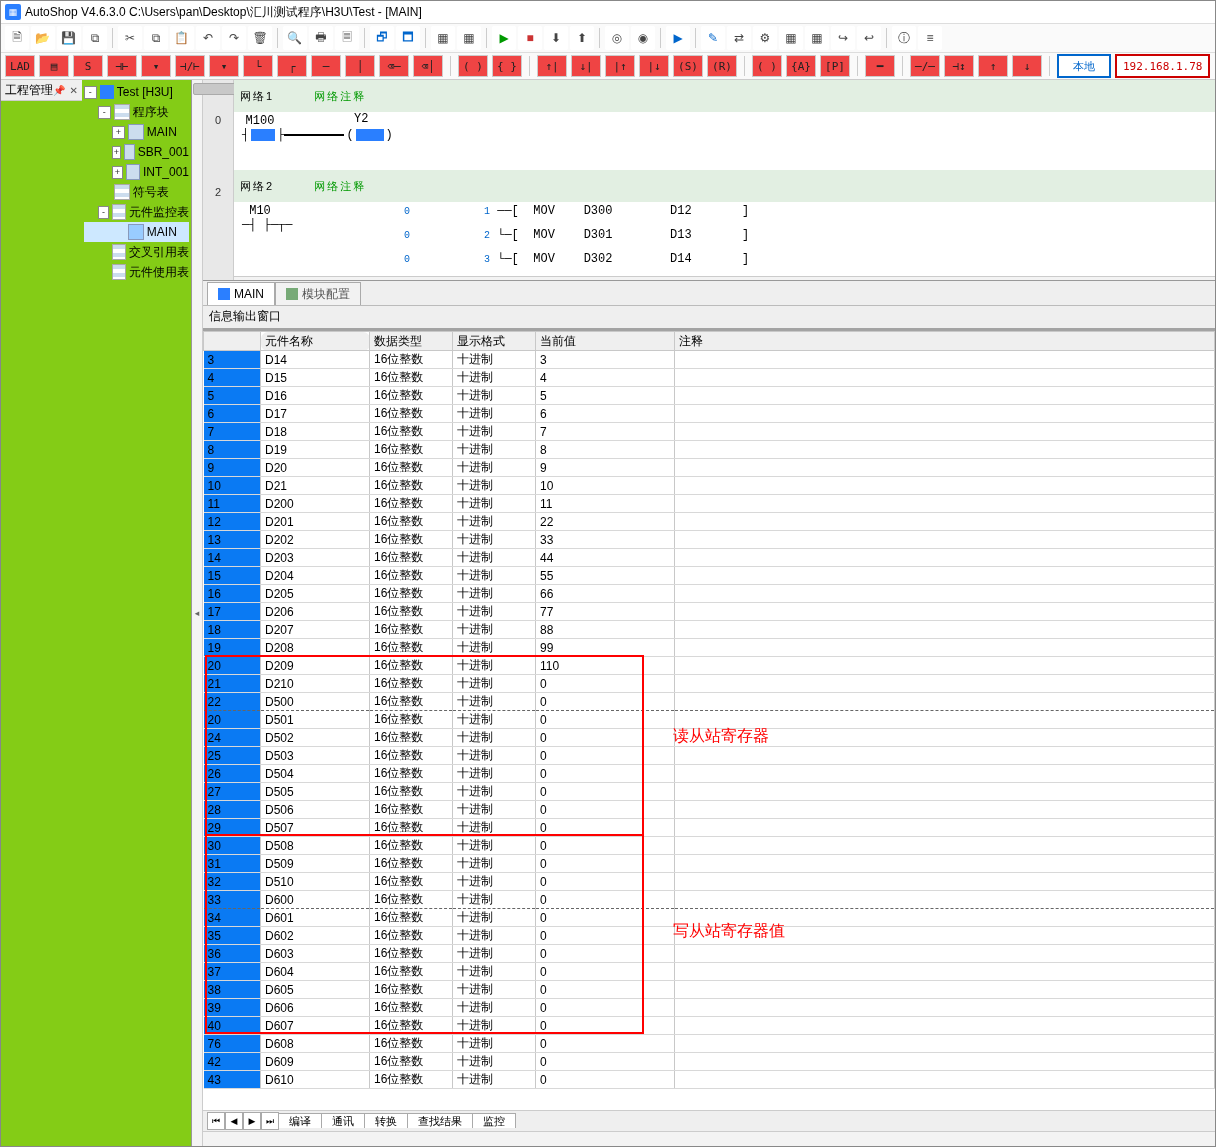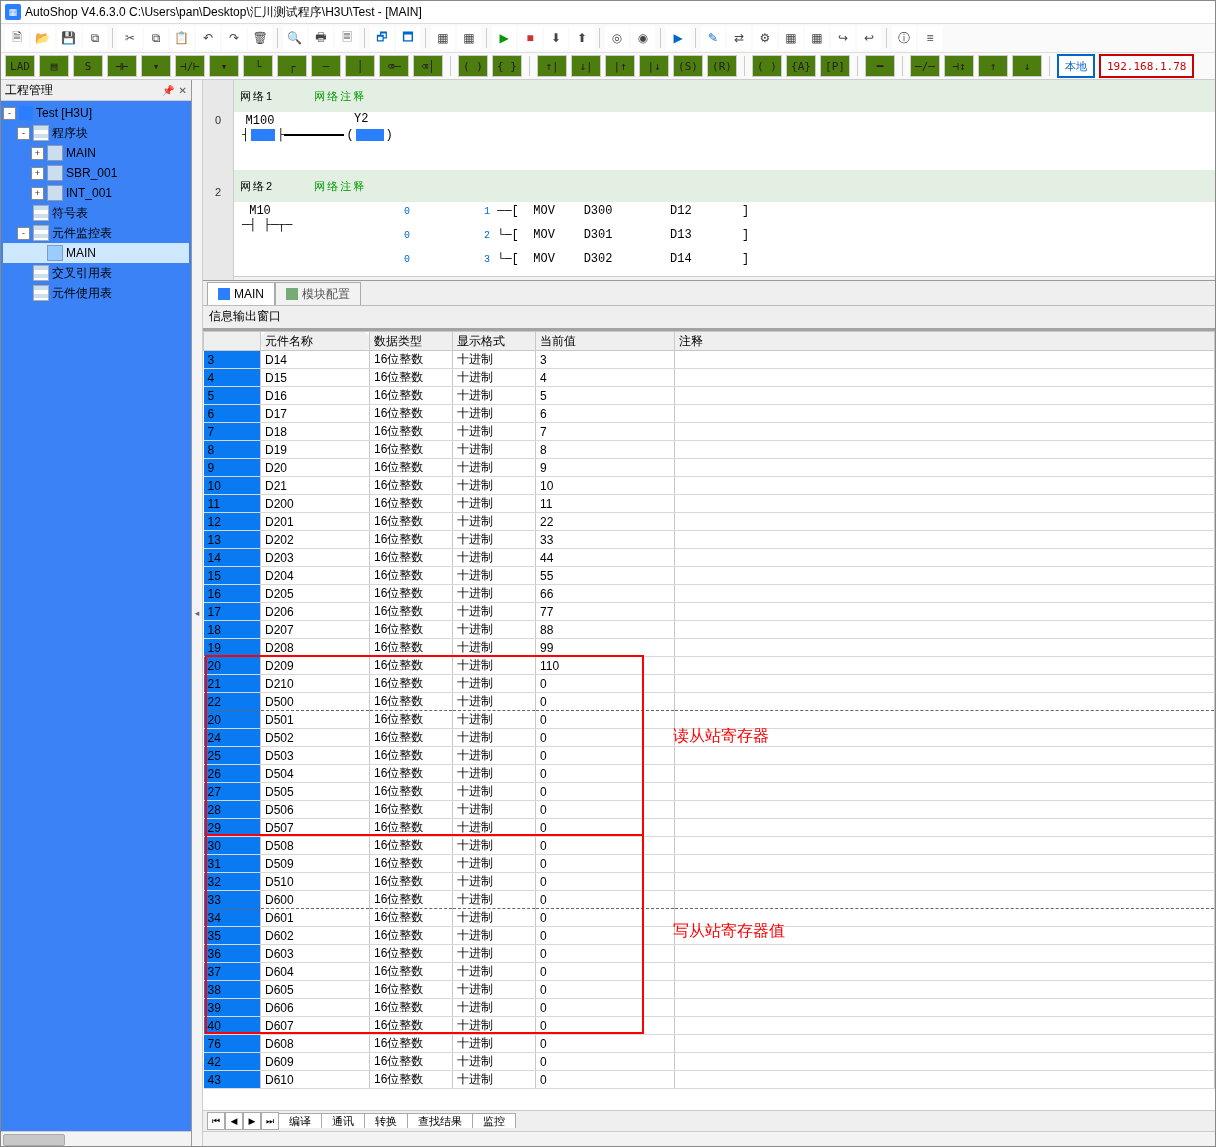--- a/index.html
+++ b/index.html
@@ -5,25 +5,25 @@
   html,body{margin:0;padding:0;font-family:"Microsoft YaHei",SimSun,Arial,sans-serif;font-size:12px;color:#000;background:#fff;user-select:none}
   .window{width:1216px;height:1147px;display:flex;flex-direction:column;border:1px solid #888;box-sizing:border-box;overflow:hidden}
   .titlebar{display:flex;align-items:center;height:22px;background:#fff;border-bottom:1px solid #ddd;padding:0 4px;gap:4px}
   .titlebar .appicon{width:16px;height:16px;background:#2a7fff;border-radius:2px;display:flex;align-items:center;justify-content:center;color:#fff;font-size:9px}
   .menubar{display:flex;height:20px;align-items:center;padding:2px 6px;background:#fff;border-bottom:1px solid #e5e5e5;gap:2px}
   .menubar span{padding:2px 6px;cursor:default}
   .toolbar{display:flex;align-items:center;height:28px;background:#fafafa;border-bottom:1px solid #ddd;padding:0 4px;gap:2px}
   .tb-btn{width:22px;height:22px;display:flex;align-items:center;justify-content:center;border:1px solid transparent;border-radius:2px;color:#454545;background:#fff}
   .tb-sep{width:1px;height:20px;background:#ccc;margin:0 3px}
   .toolbar2{display:flex;align-items:center;height:26px;background:#fafafa;border-bottom:1px solid #ccc;padding:0 4px;gap:4px}
-  .t2-btn{min-width:22px;height:20px;display:flex;align-items:center;justify-content:center;border:1px solid #ccc;background:#4d7c0f;font-family:monospace;font-size:11px;padding:0 3px;color:#222}
-  .t2-btn.badge{background:#fff;color:#06c;border:2px solid #06c;font-family:inherit;padding:0 6px}
+  .t2-btn{min-width:22px;height:20px;display:flex;align-items:center;justify-content:center;border:1px solid #ccc;background:#ef4444;font-family:monospace;font-size:11px;padding:0 3px;color:#222}
+  .t2-btn.badge{background:#fff;color:#06c;border:2px solid #06c;font-family:inherit;padding:0 14px}
   .t2-btn.ip{background:#fff;color:#c00;border:2px solid #c00;font-family:monospace;padding:0 6px}
   .body{flex:1;display:flex;min-height:0}
-  .sidebar{width:190px;display:flex;flex-direction:column;border-right:1px solid #999;background:#3b82f6}
+  .sidebar{width:190px;display:flex;flex-direction:row;border-right:1px solid #999;background:#84cc16}
   .pane-hdr{display:flex;align-items:center;justify-content:space-between;height:20px;background:#efefef;border-bottom:1px solid #ccc;padding:0 4px;font-size:12px}
   .pane-hdr .ctrl{display:flex;gap:4px;color:#555;font-size:10px}
   .tree{flex:1;overflow:auto;padding:2px 2px;font-size:12px;line-height:18px}
   .tree .node{display:flex;align-items:center;gap:3px;white-space:nowrap;padding:1px 0}
   .tree .ind1{padding-left:14px}.tree .ind2{padding-left:28px}
   .tree .exp{width:11px;height:11px;border:1px solid #888;display:inline-flex;align-items:center;justify-content:center;font-size:9px;line-height:9px;color:#333;background:#fff}
   .tree .ico{width:14px;height:14px;display:inline-block}
   .tree .ico.mon{background:#2b7fff}
   .tree .ico.doc{background:#cde;border:1px solid #89b}
   .tree .ico.list{background:#fff;border:1px solid #aaa;box-shadow:inset 0 4px 0 #cde,inset 0 8px 0 #fff,inset 0 12px 0 #cde}

